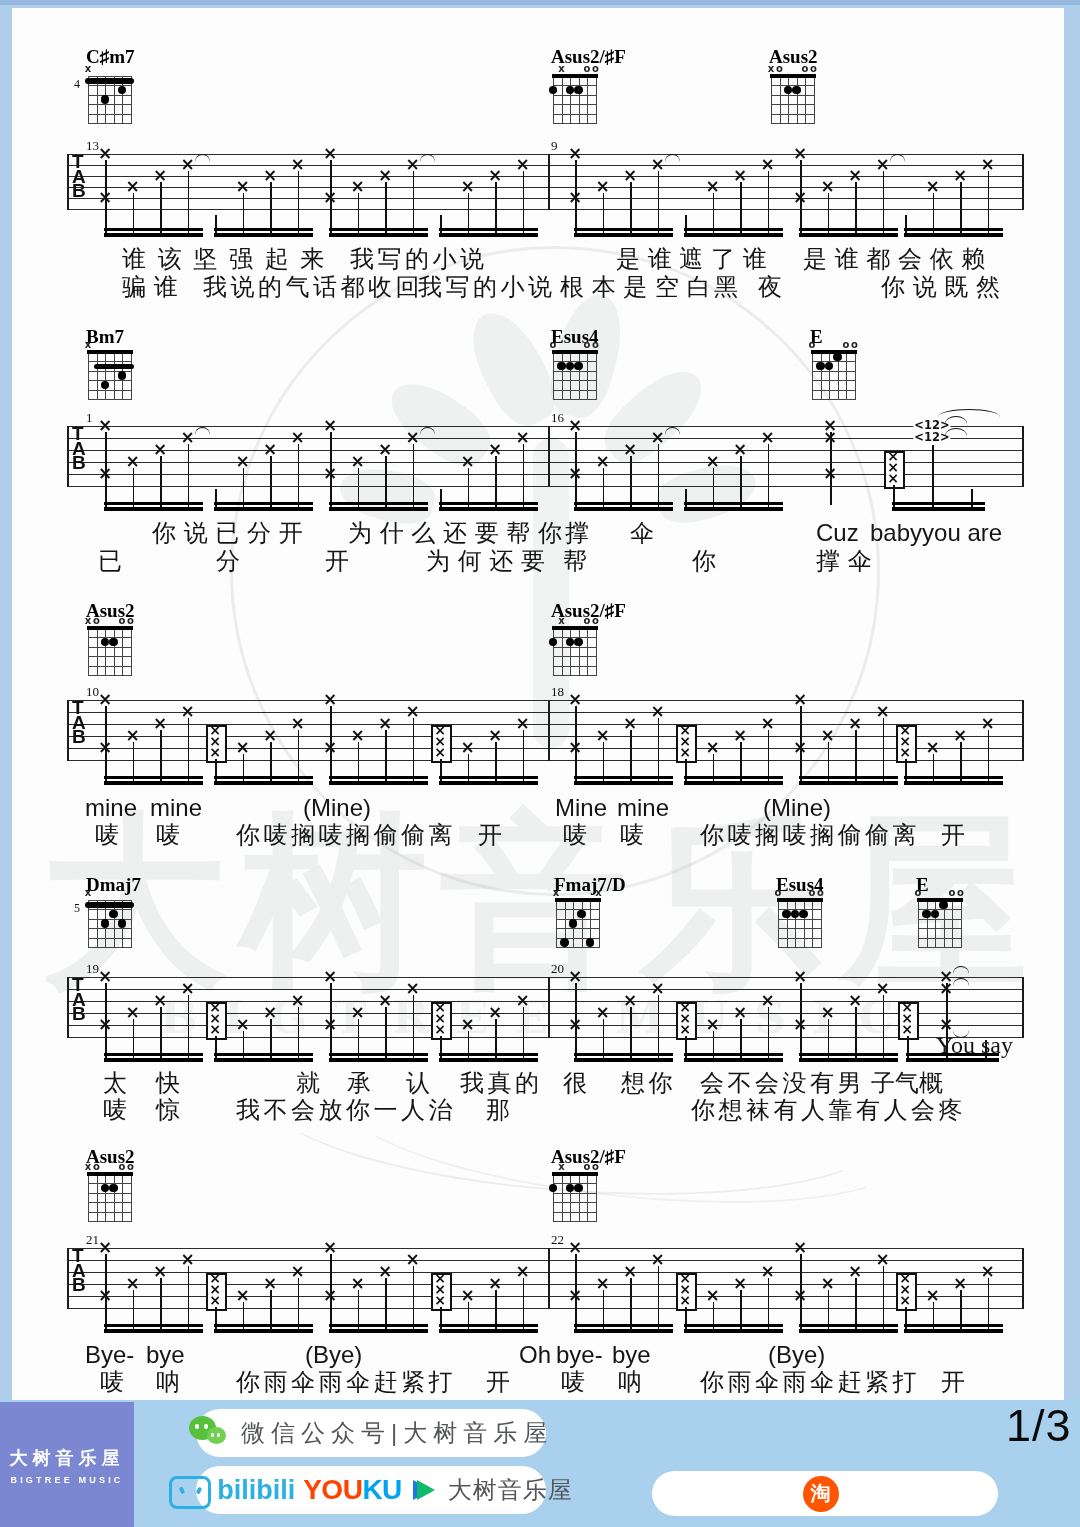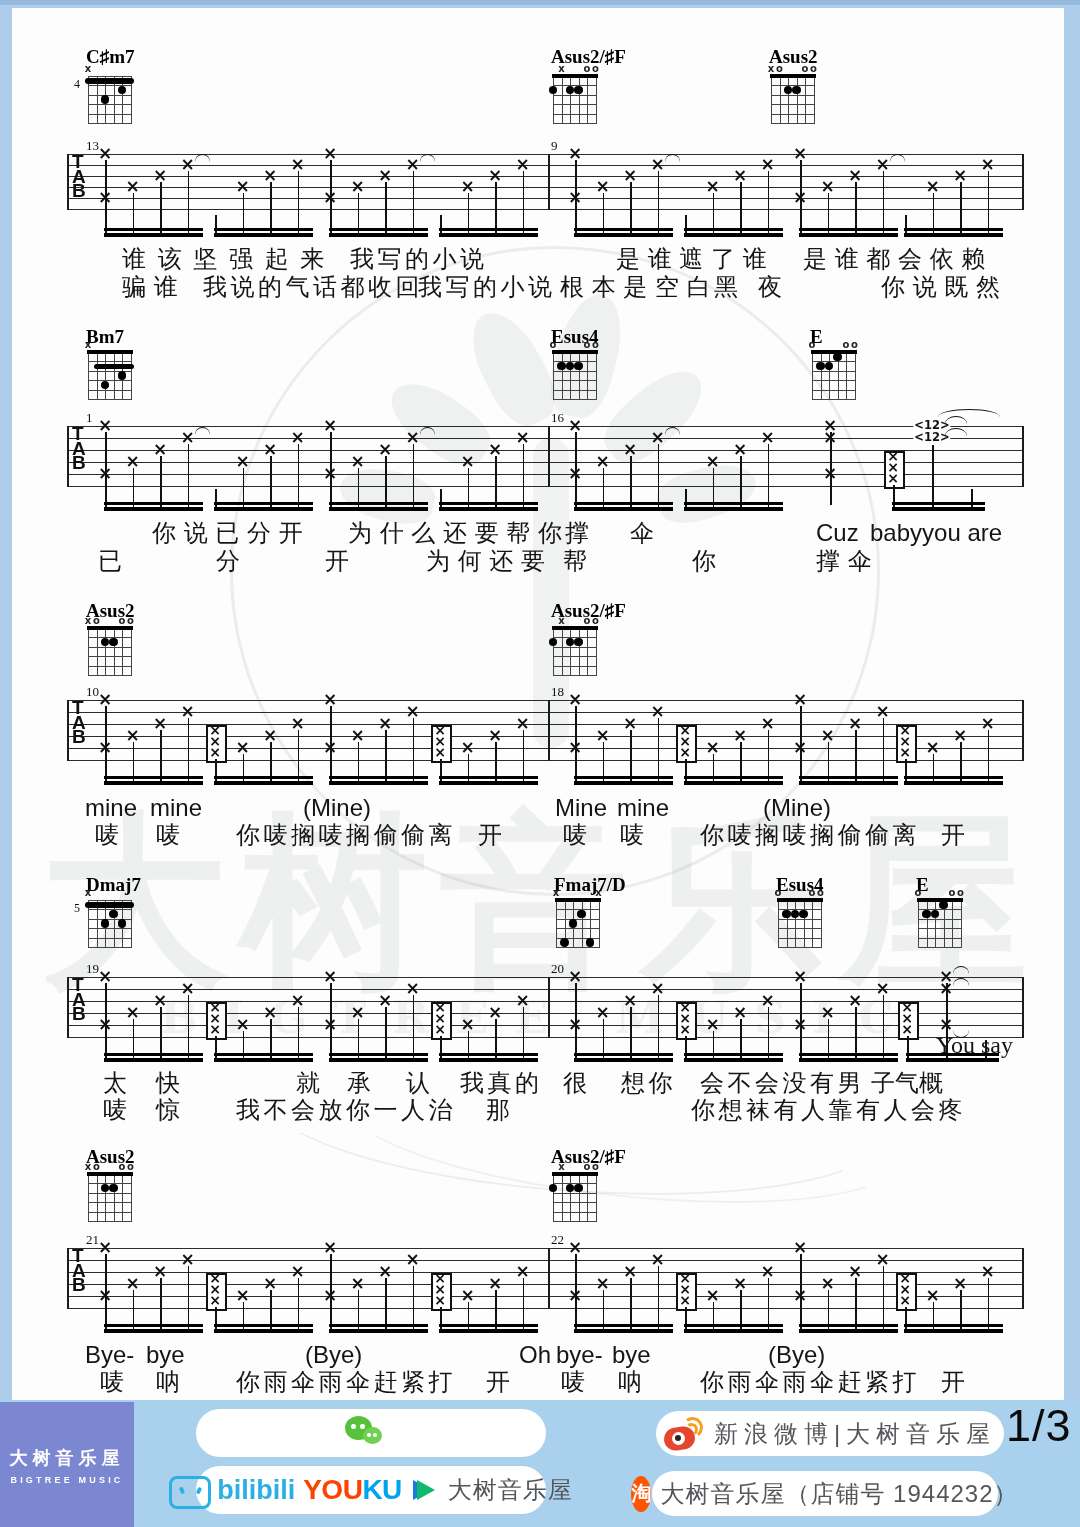--- a/index.html
+++ b/index.html
@@ -974,38 +974,29 @@
 <div class="footer">
   <div class="brand">
     <div class="brand-cn">大树音乐屋</div>
     <div class="brand-en">BIGTREE MUSIC</div>
   </div>
   <div class="pill p-wechat">
     <span class="ic ic-wechat">
         <i class="wc-big"></i>
         <i class="wc-small"></i>
       </span>
+    <span>微信公众号|大树音乐屋</span>
   </div>
   <div class="pill p-video">
     <span class="ic ic-bili bili-eyes"></span>
     <span class="bili-txt">bilibili</span>
     <span class="yk"><span class="you">YOU</span><span class="ku">KU</span></span>
     <span class="ic ic-tencent">
         <i class="tri2"></i>
         <i class="tri1"></i>
       </span>
     <span>大树音乐屋</span>
   </div>
-  <div class="pill p-weibo">
-    <span class="ic ic-weibo">
-        <i class="wb-body"></i>
-        <i class="wb-eye"></i>
-        <i class="wb-a1"></i>
-        <i class="wb-a2"></i>
-      </span>
-    <span>新浪微博|大树音乐屋</span>
-  </div>
   <div class="pill p-taobao">
     <span class="ic-taobao">淘</span>
-    <span>大树音乐屋（店铺号 1944232）</span>
   </div>
   <div class="pagenum">1/3</div>
 </div>
 
 </body></html>

